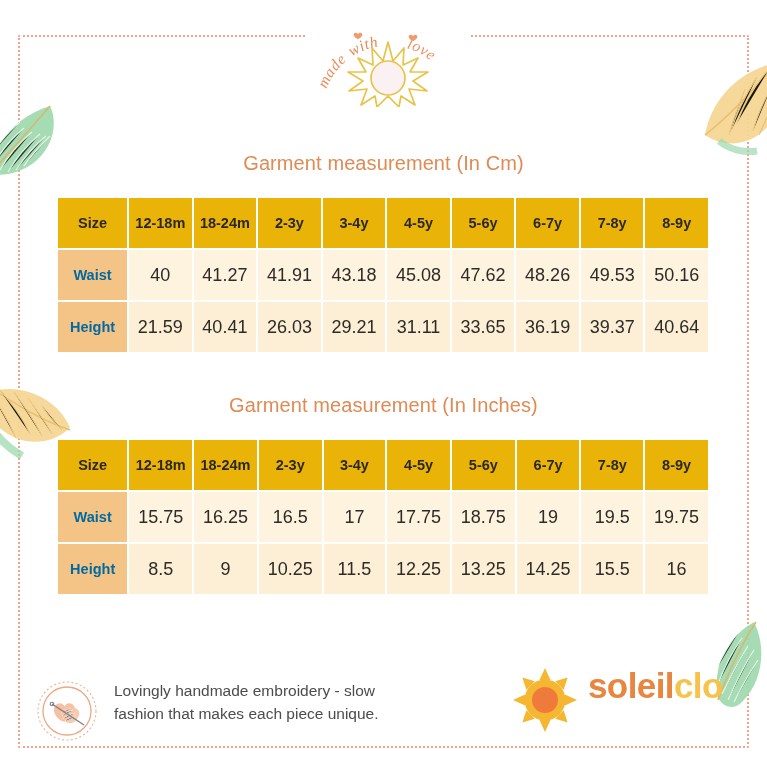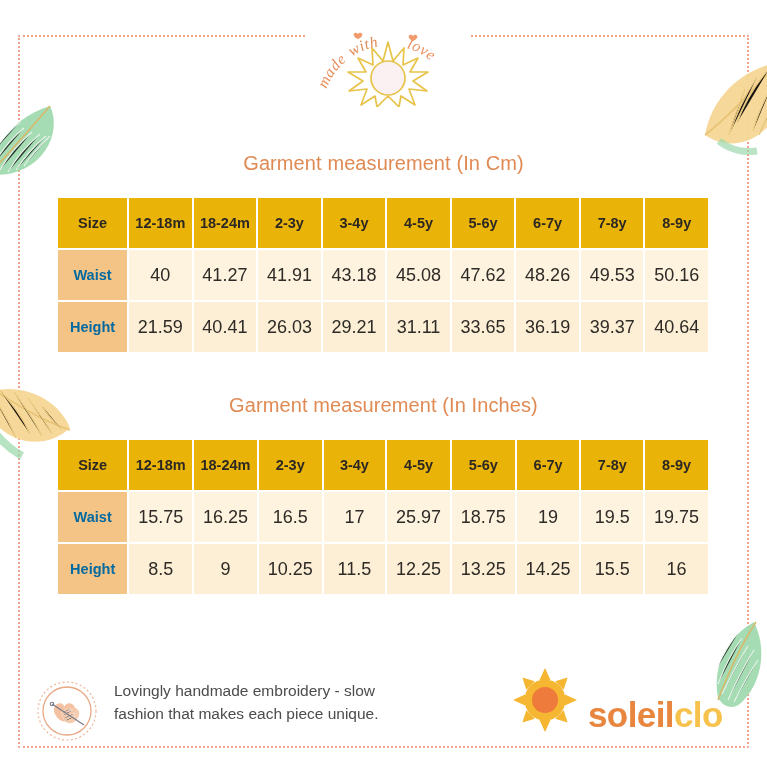--- a/index.html
+++ b/index.html
@@ -111,21 +111,21 @@
     margin-left: 16px;
     font-size: 15.5px;
     line-height: 1.48;
     color: #4c4c4c;
     max-width: 330px;
   }
   .brand {
     position: absolute;
     left: 513px; top: 668px;
     display: flex;
-    align-items: flex-end;
+    align-items: flex-start;
   }
   .brand-mark { width: 64px; height: 64px; flex: 0 0 64px; }
   .brand-word {
     margin-left: 11px;
     font-size: 35px;
     font-weight: 700;
     letter-spacing: -0.6px;
     line-height: 1;
   }
   .brand-word .part-a { color: #E8853E; }
@@ -311,21 +311,21 @@
         <td class="hdr">6-7y</td>
         <td class="hdr">7-8y</td>
         <td class="hdr">8-9y</td>
       </tr>
       <tr>
         <td class="rowlabel">Waist</td>
         <td class="cell">15.75</td>
         <td class="cell">16.25</td>
         <td class="cell">16.5</td>
         <td class="cell">17</td>
-        <td class="cell">25.97</td>
+        <td class="cell">17.75</td>
         <td class="cell">18.75</td>
         <td class="cell">19</td>
         <td class="cell">19.5</td>
         <td class="cell">19.75</td>
       </tr>
       <tr>
         <td class="rowlabel">Height</td>
         <td class="cell alt">8.5</td>
         <td class="cell alt">9</td>
         <td class="cell alt">10.25</td>

